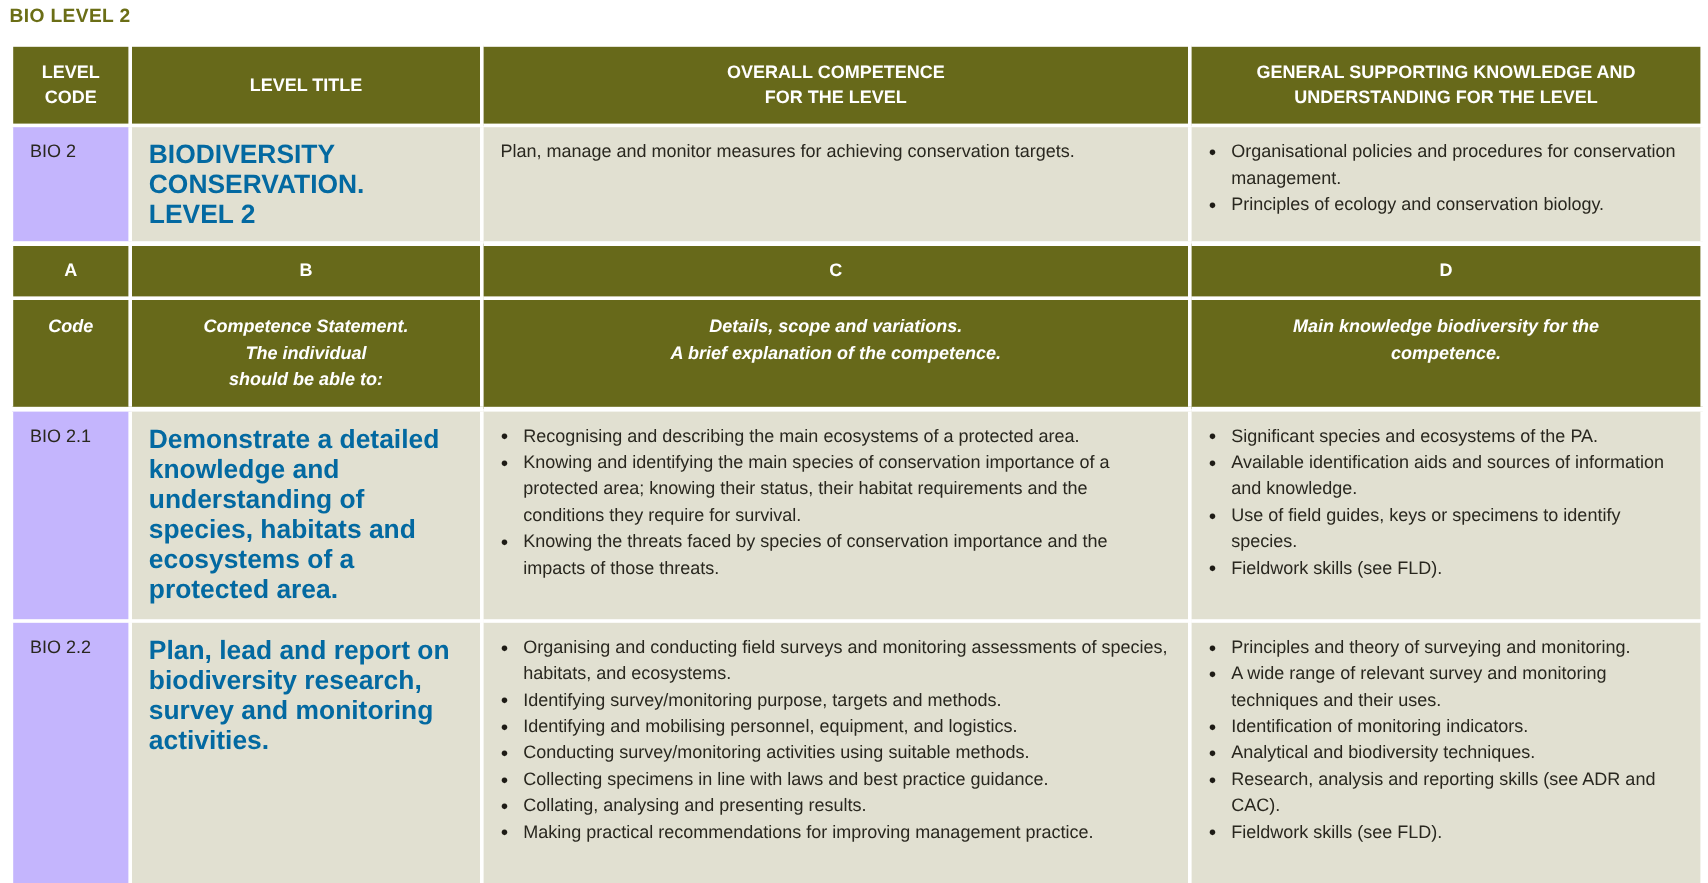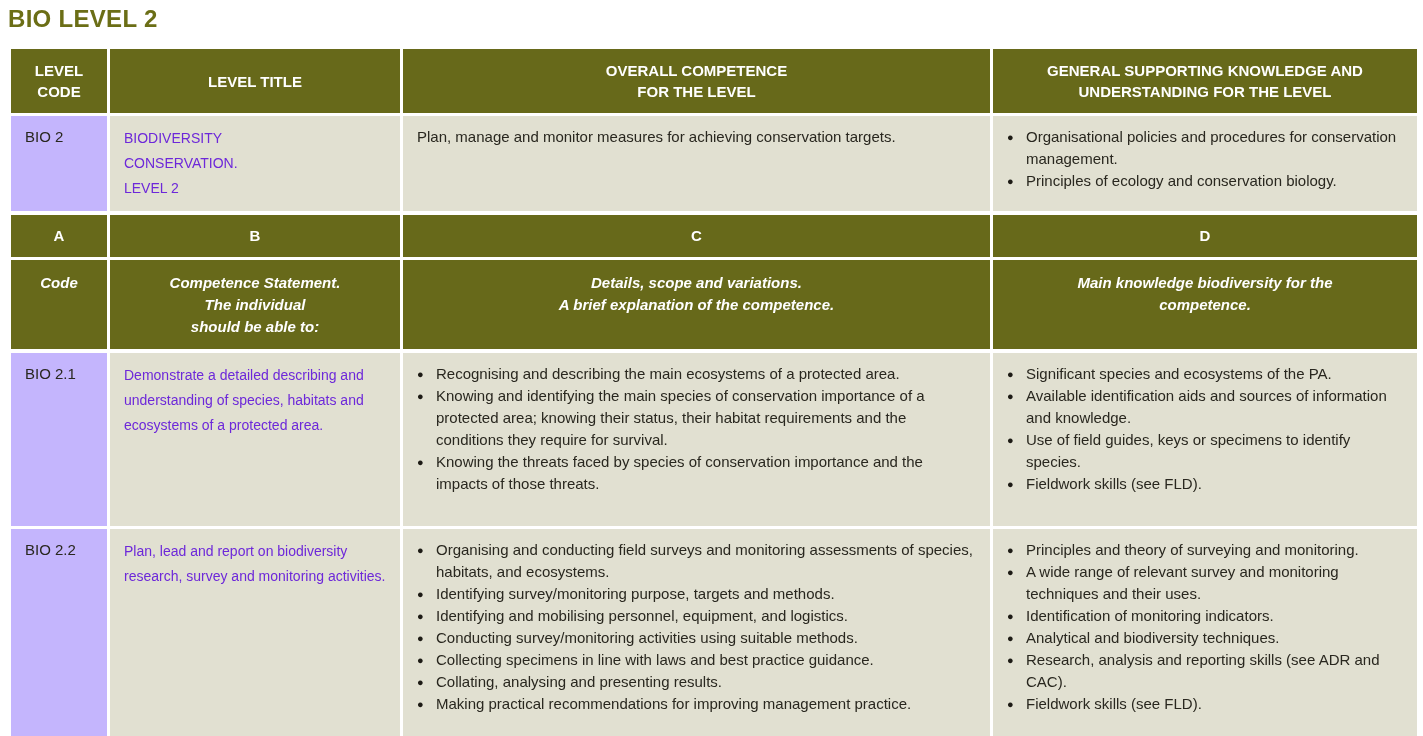--- a/index.html
+++ b/index.html
@@ -6,21 +6,21 @@
   html, body {
     margin: 0; padding: 0;
     width: 1423px; height: 736px;
     background: #ffffff;
     font-family: "Liberation Sans", sans-serif;
     overflow: hidden;
   }
   .page { padding: 5px 6px 0 8px; }
   .doc-title {
     margin: 0 0 13px 0;
-    font-size: 24px;
+    font-size: 16px;
     font-weight: bold;
     letter-spacing: 0.3px;
     color: #6b6e16;
   }
   table.matrix {
     border-collapse: collapse;
     table-layout: fixed;
     width: 1409px;
   }
   col.c-code  { width: 99px; }
@@ -54,24 +54,24 @@
   tr.r-letters .hdr { vertical-align: middle; }
   tr.r-desc    { height: 92px; }
   tr.r-desc .hdr { font-style: italic; padding-top: 12px; }
   tr.r-comp1   { height: 177px; }
   tr.r-comp2   { height: 226px; }
 
   
   .cell-code  { background: #c4b5fd; }
   .cell-light { background: #e1e0d1; }
   .statement  {
-    font-weight: normal;
-    font-size: 14px;
+    font-weight: bold;
+    font-size: 22px;
     line-height: 25px;
-    color: #6d28d9;
+    color: #0369a1;
   }
   .pre { white-space: pre-line; }
 
   ul.bullets {
     list-style: none;
     margin: 0; padding: 0;
   }
   ul.bullets li {
     position: relative;
     padding-left: 19px;
@@ -137,21 +137,21 @@
 The individual
 should be able to:</th>
       <th class="hdr pre">Details, scope and variations.
 A brief explanation of the competence.</th>
       <th class="hdr pre">Main knowledge biodiversity for the
 competence.</th>
     </tr>
 
     <tr class="r-comp1 grp-start">
       <td class="cell-code">BIO 2.1</td>
-      <td class="cell-light statement">Demonstrate a detailed describing and understanding of species, habitats and ecosystems of a protected area.</td>
+      <td class="cell-light statement">Demonstrate a detailed knowledge and understanding of species, habitats and ecosystems of a protected area.</td>
       <td class="cell-light">
         <ul class="bullets">
               <li><span class="bullet">●</span><span>Recognising and describing the main ecosystems of a protected area.</span></li>
               <li><span class="bullet">●</span><span>Knowing and identifying the main species of conservation importance of a protected area; knowing their status, their habitat requirements and the conditions they require for survival.</span></li>
               <li><span class="bullet">●</span><span>Knowing the threats faced by species of conservation importance and the impacts of those threats.</span></li>
             </ul>
       </td>
       <td class="cell-light">
         <ul class="bullets">
               <li><span class="bullet">●</span><span>Significant species and ecosystems of the PA.</span></li>

